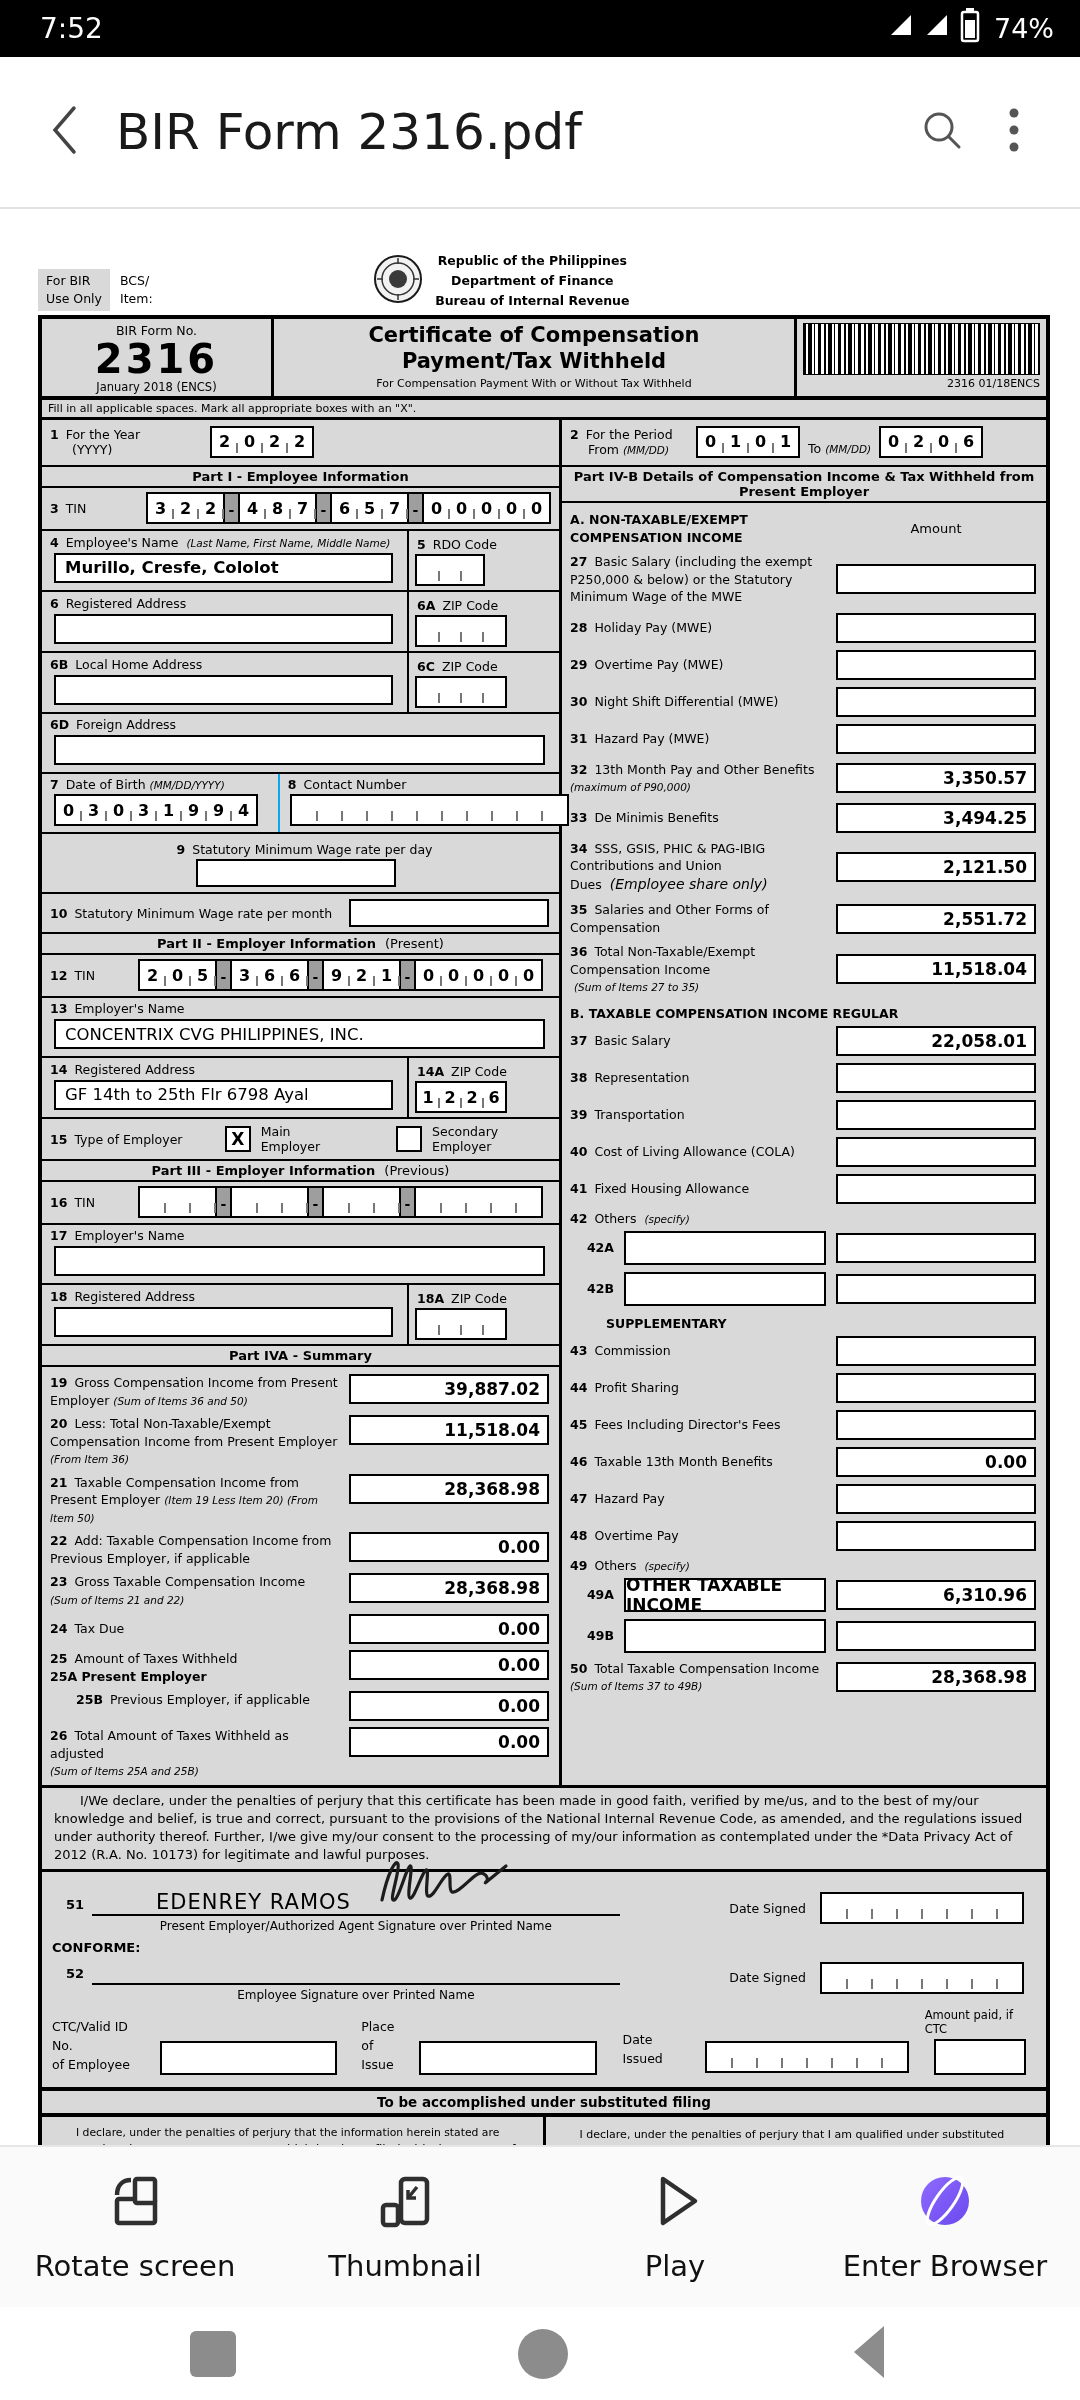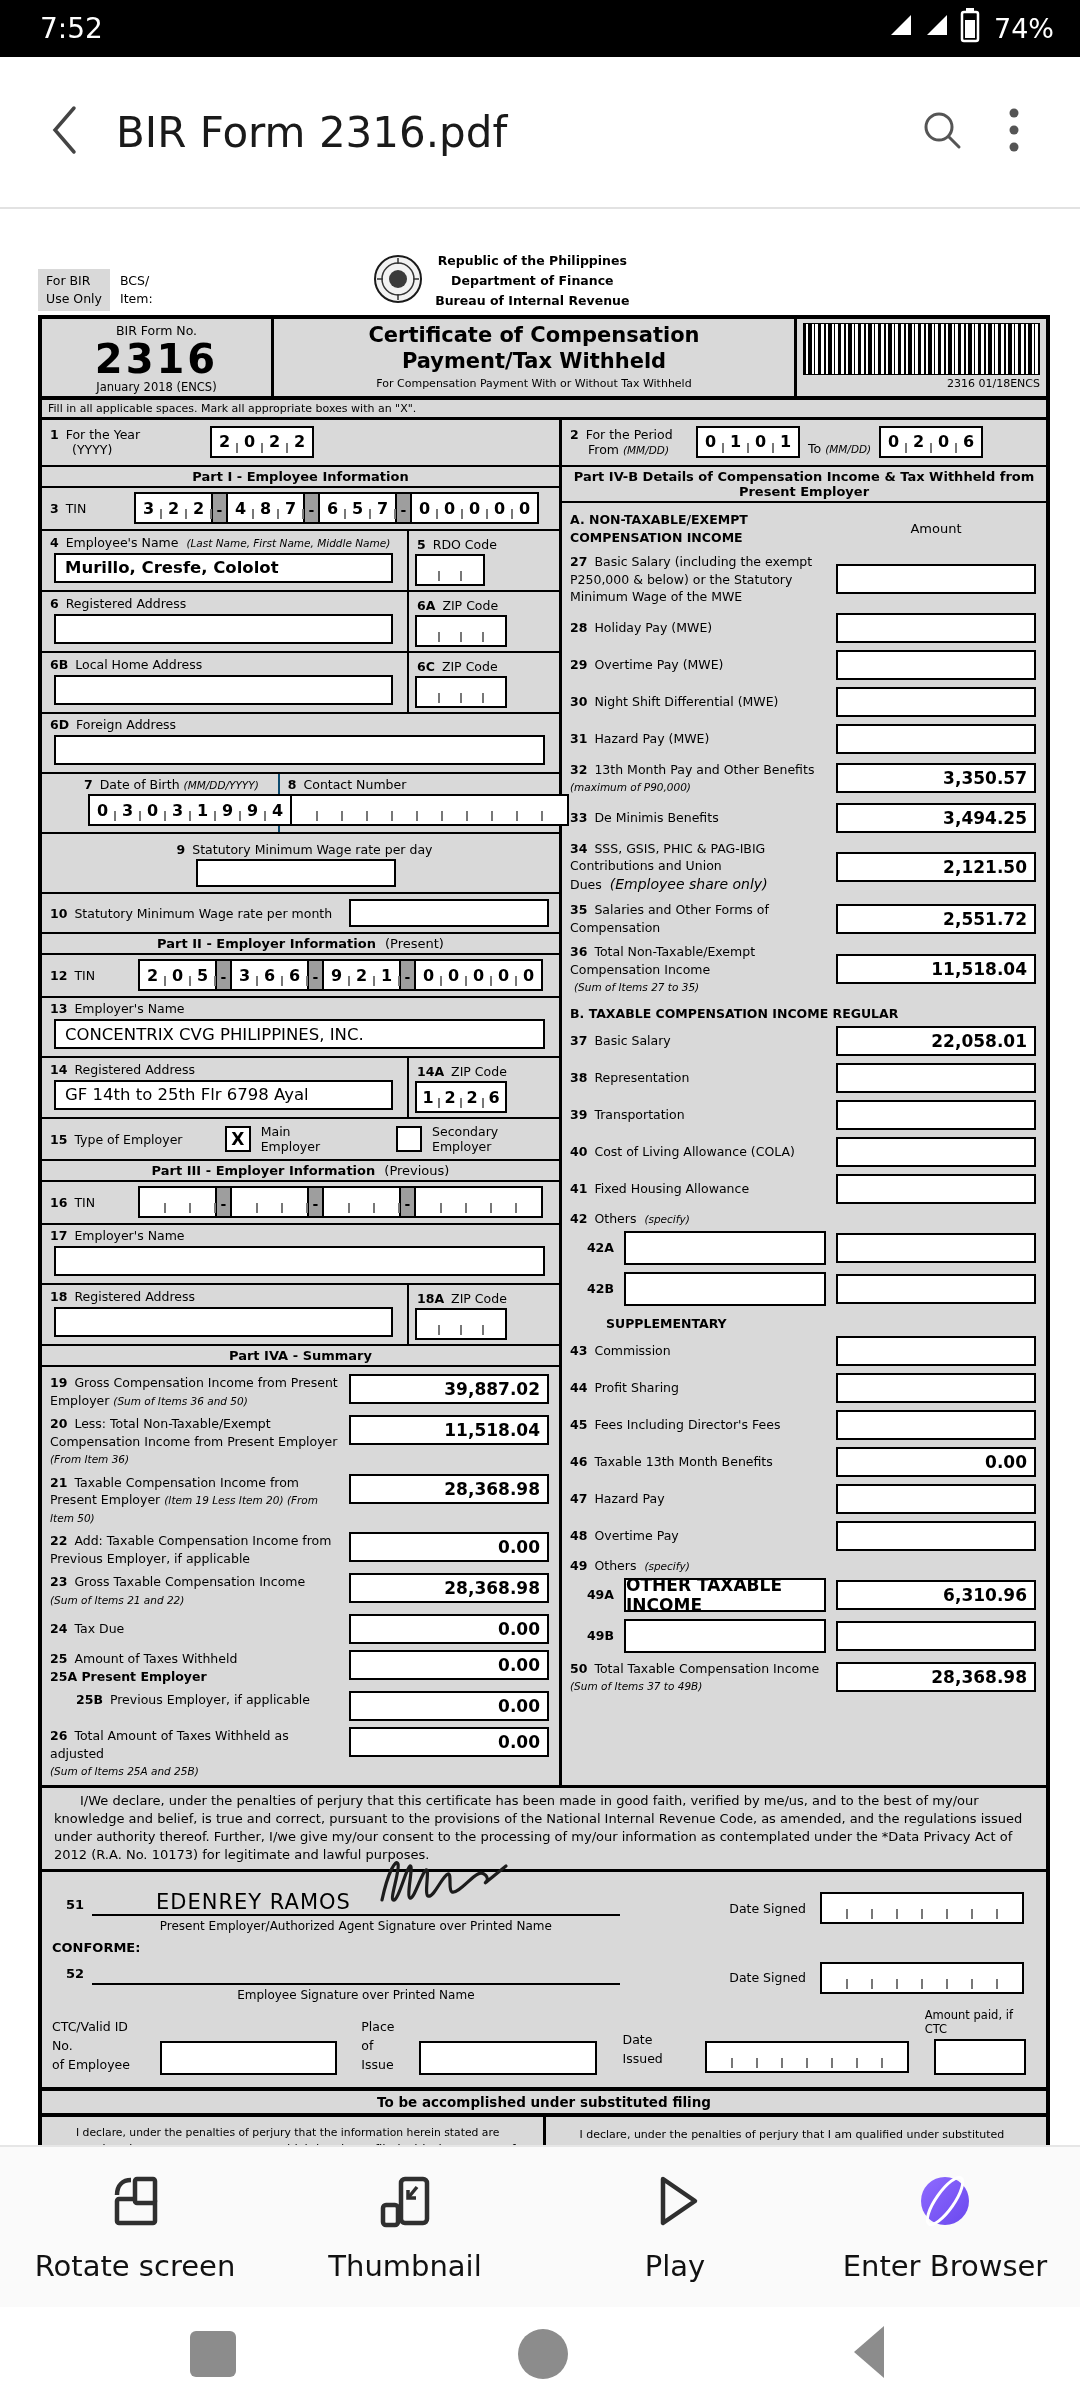--- a/index.html
+++ b/index.html
@@ -10,21 +10,21 @@
   
   .status-bar{height:57px;background:#000;color:#fff;display:flex;align-items:center;
     padding:0 26px 0 40px;font-size:28px;flex:0 0 auto;}
   .status-bar .sp{flex:1;}
   .status-bar .sicons{display:flex;align-items:center;gap:10px;}
   .status-bar .pct{font-size:27px;margin-left:4px;}
 
   
   .app-bar{height:152px;background:#fff;display:flex;align-items:center;padding:0 30px 0 28px;
     border-bottom:2px solid #e2e2e2;flex:0 0 auto;}
-  .app-bar .title{flex:1;font-size:42px;color:#1a1a1a;margin-left:16px;white-space:nowrap;overflow:hidden;}
+  .app-bar .title{flex:1;font-size:50px;color:#1a1a1a;margin-left:16px;white-space:nowrap;overflow:hidden;}
   .iconbtn{width:72px;height:90px;display:flex;align-items:center;justify-content:center;}
 
   
   .doc-area{flex:1 1 auto;background:#fff;overflow:hidden;padding:42px 30px 0 38px;}
   .form-wrap{width:1012px;font-family:"DejaVu Sans","Liberation Sans",sans-serif;}
 
   .form-pre{display:flex;align-items:flex-end;margin-bottom:4px;}
   .forbir{background:#d9d9d9;font-size:12.5px;padding:3px 8px;line-height:1.45;}
   .bcs{font-size:12.5px;padding:3px 10px;line-height:1.45;}
   .sealblk{flex:1;display:flex;align-items:center;justify-content:center;gap:12px;}
@@ -231,21 +231,21 @@
                   <span class="cc">2</span>
                   <span class="cc">0</span>
                   <span class="cc">2</span>
                   <span class="cc">2</span>
                 </span>
             </div>
 
             <div class="phdr">Part I - Employee Information</div>
 
             <div class="lrow flexrow" style="padding:4px 0 5px;">
-              <div class="flabel" style="width:92px;"><b class="fno">3</b><span>TIN</span></div>
+              <div class="flabel" style="width:104px;"><b class="fno">3</b><span>TIN</span></div>
               <span class="comb">
                   <span class="cc">3</span>
                   <span class="cc">2</span>
                   <span class="cc">2</span>
                   <span class="cd">-</span>
                   <span class="cc">4</span>
                   <span class="cc">8</span>
                   <span class="cc">7</span>
                   <span class="cd">-</span>
                   <span class="cc">6</span>
@@ -306,21 +306,21 @@
                   </span>
               </div>
             </div>
 
             <div class="lrow">
               <div class="flabel"><b class="fno">6D</b><span>Foreign Address</span></div>
               <div class="tbox"></div>
             </div>
 
             <div class="lrow flexrow">
-              <div style="width:46%;border-right:2px solid #0c4a6e;align-self:stretch;padding-bottom:6px;padding-left:34px;">
+              <div style="width:46%;border-right:2px solid #0ea5e9;align-self:stretch;padding-bottom:6px;">
                 <div class="flabel"><b class="fno">7</b><span>Date of Birth</span>&nbsp;<span class="fsub">(MM/DD/YYYY)</span></div>
                 <span class="comb" style="margin-left:12px;">
                     <span class="cc">0</span>
                     <span class="cc">3</span>
                     <span class="cc">0</span>
                     <span class="cc">3</span>
                     <span class="cc">1</span>
                     <span class="cc">9</span>
                     <span class="cc">9</span>
                     <span class="cc">4</span>

